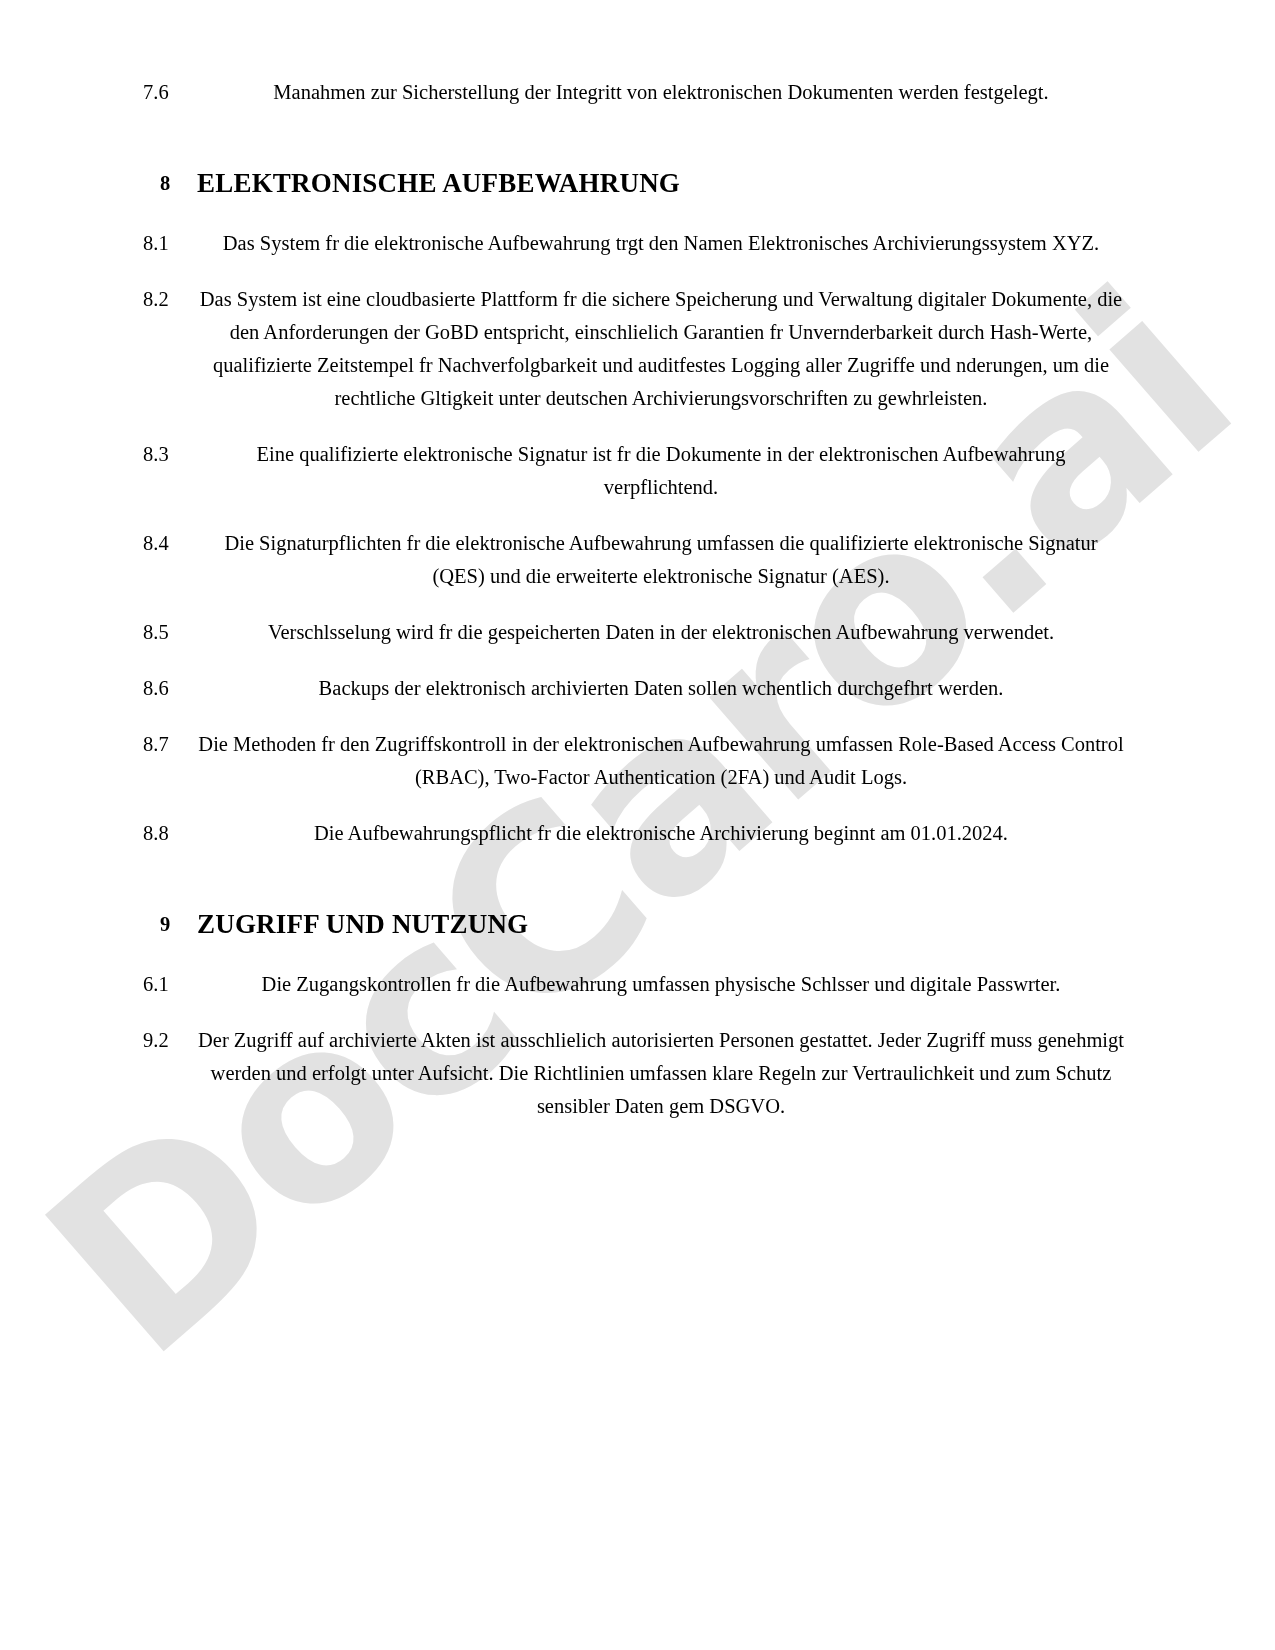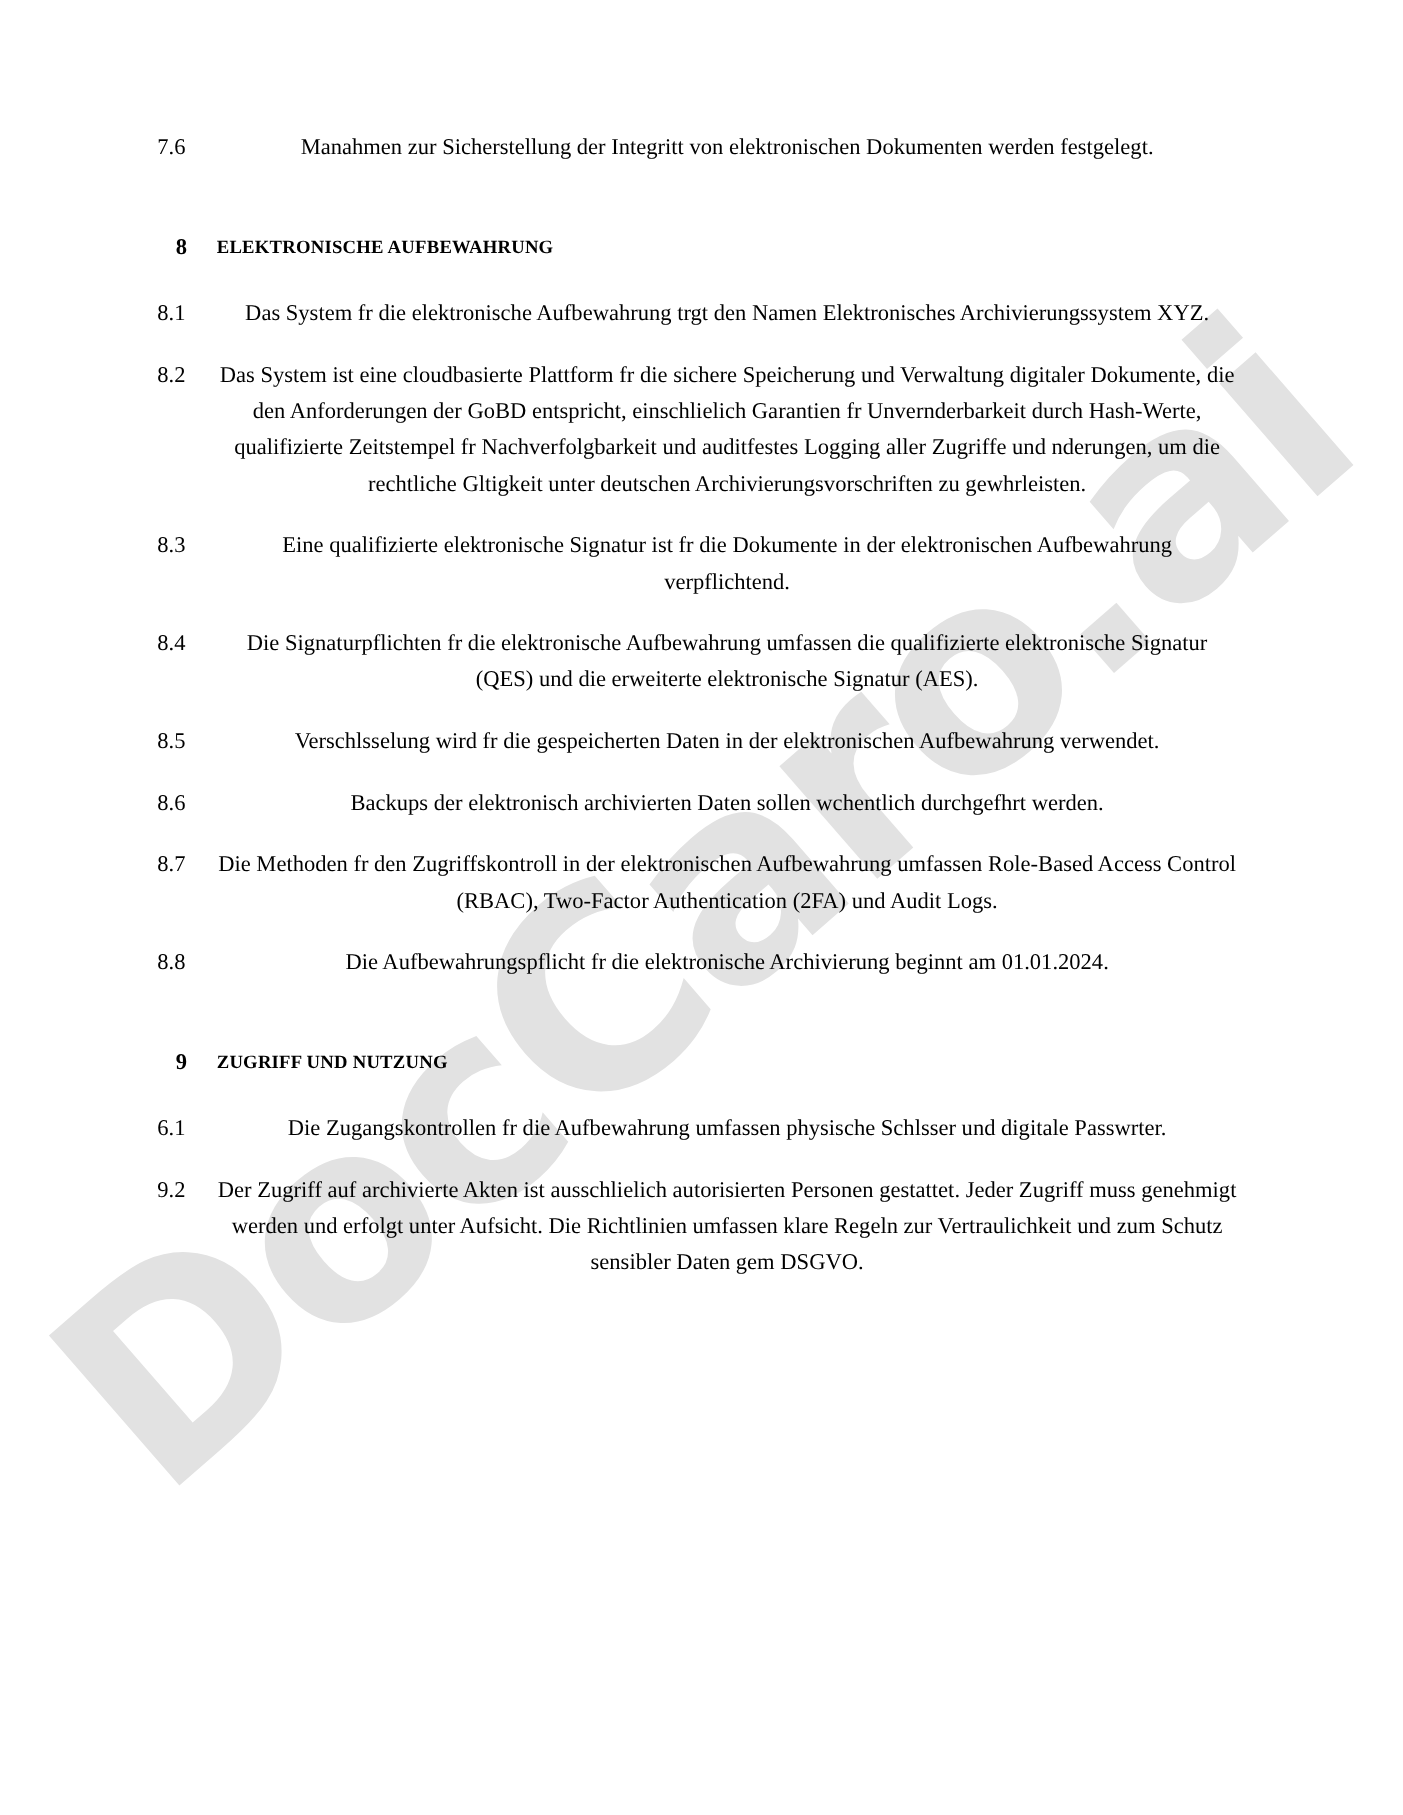--- a/index.html
+++ b/index.html
@@ -44,21 +44,21 @@
     user-select: none;
   }
 
   
   .content {
     position: absolute;
     left: 0;
     top: 0;
     width: 1275px;
     z-index: 1;
-    padding: 118px 150px 60px 143px;
+    padding: 76px 150px 60px 143px;
     box-sizing: border-box;
   }
 
   .clause {
     display: flex;
     align-items: flex-start;
     margin-bottom: 23px;
   }
   .clause-num {
     flex: 0 0 54px;
@@ -86,21 +86,21 @@
     font-size: 20.5px;
     line-height: 32px;
     text-align: center;
     flex: 0 0 44px;
     width: 44px;
     padding-right: 10px;
   }
   .section-heading .section-title {
     flex: 1 1 auto;
     font-weight: 700;
-    font-size: 17px;
+    font-size: 27px;
     line-height: 32px;
     letter-spacing: 0.2px;
   }
 </style>
 </head>
 <body>
 
 <div class="page" style="background: rgb(255, 255, 255); color: rgb(0, 0, 0);">
 
   <div class="watermark-layer">

